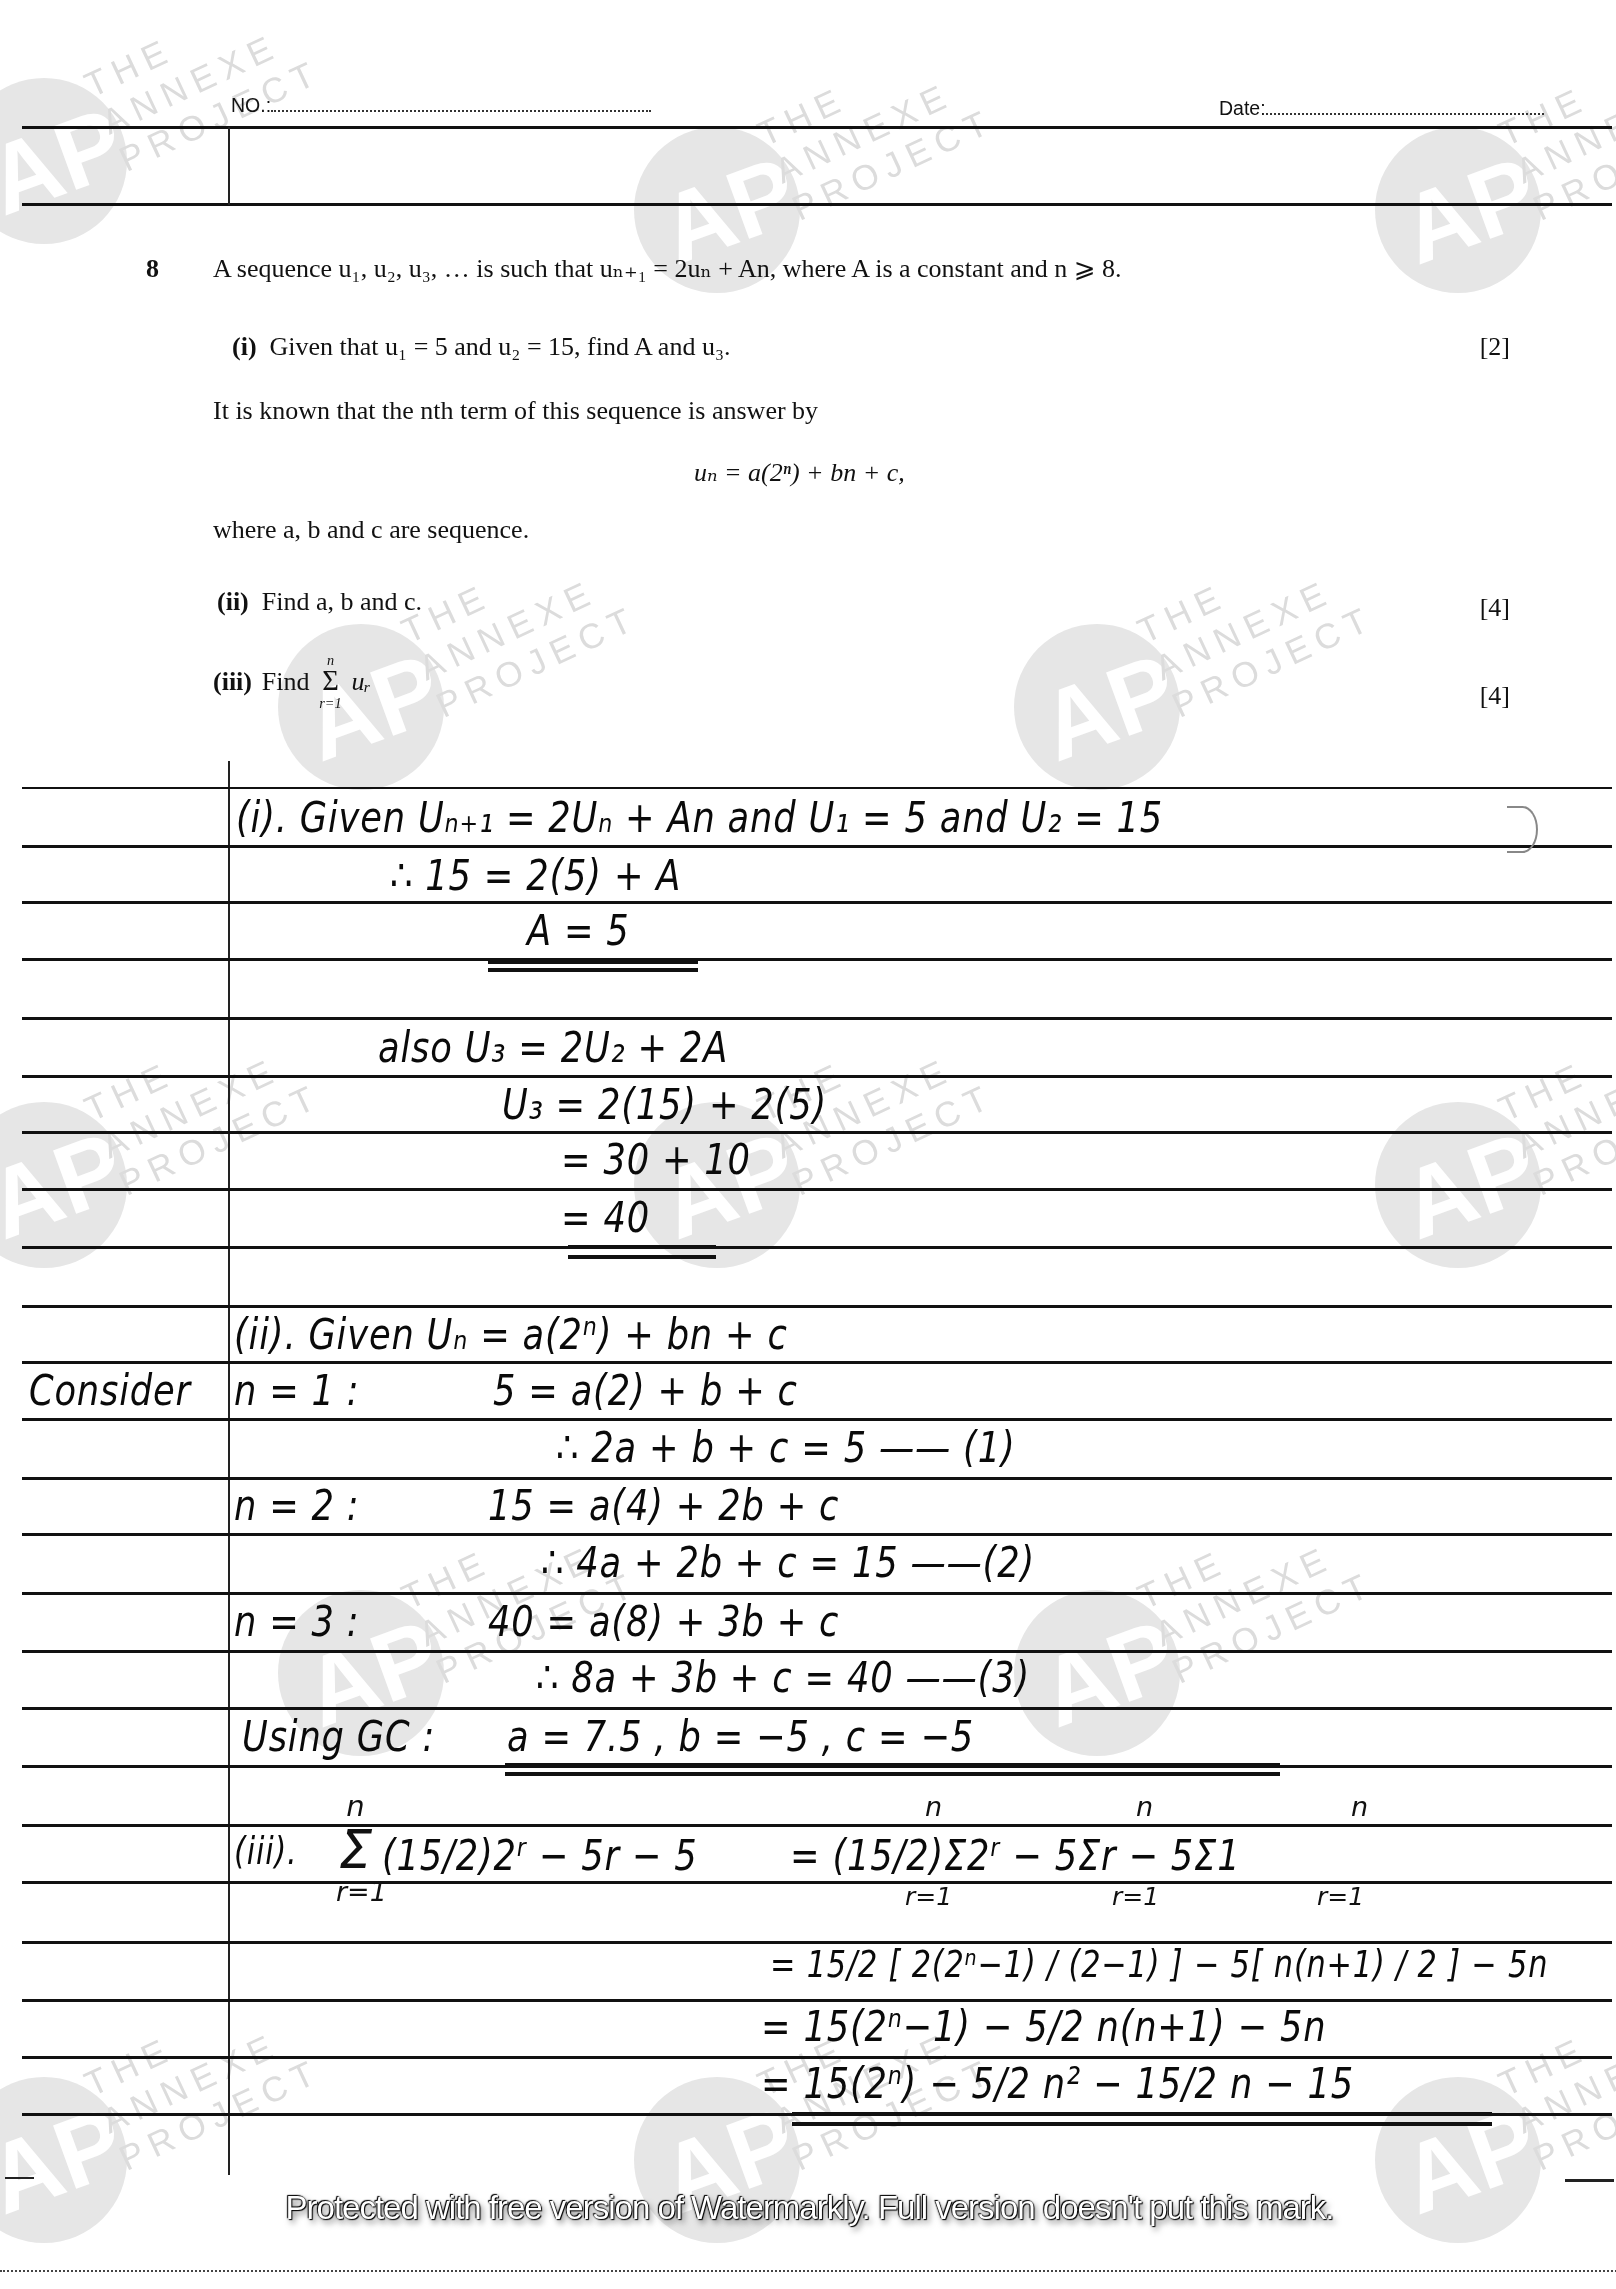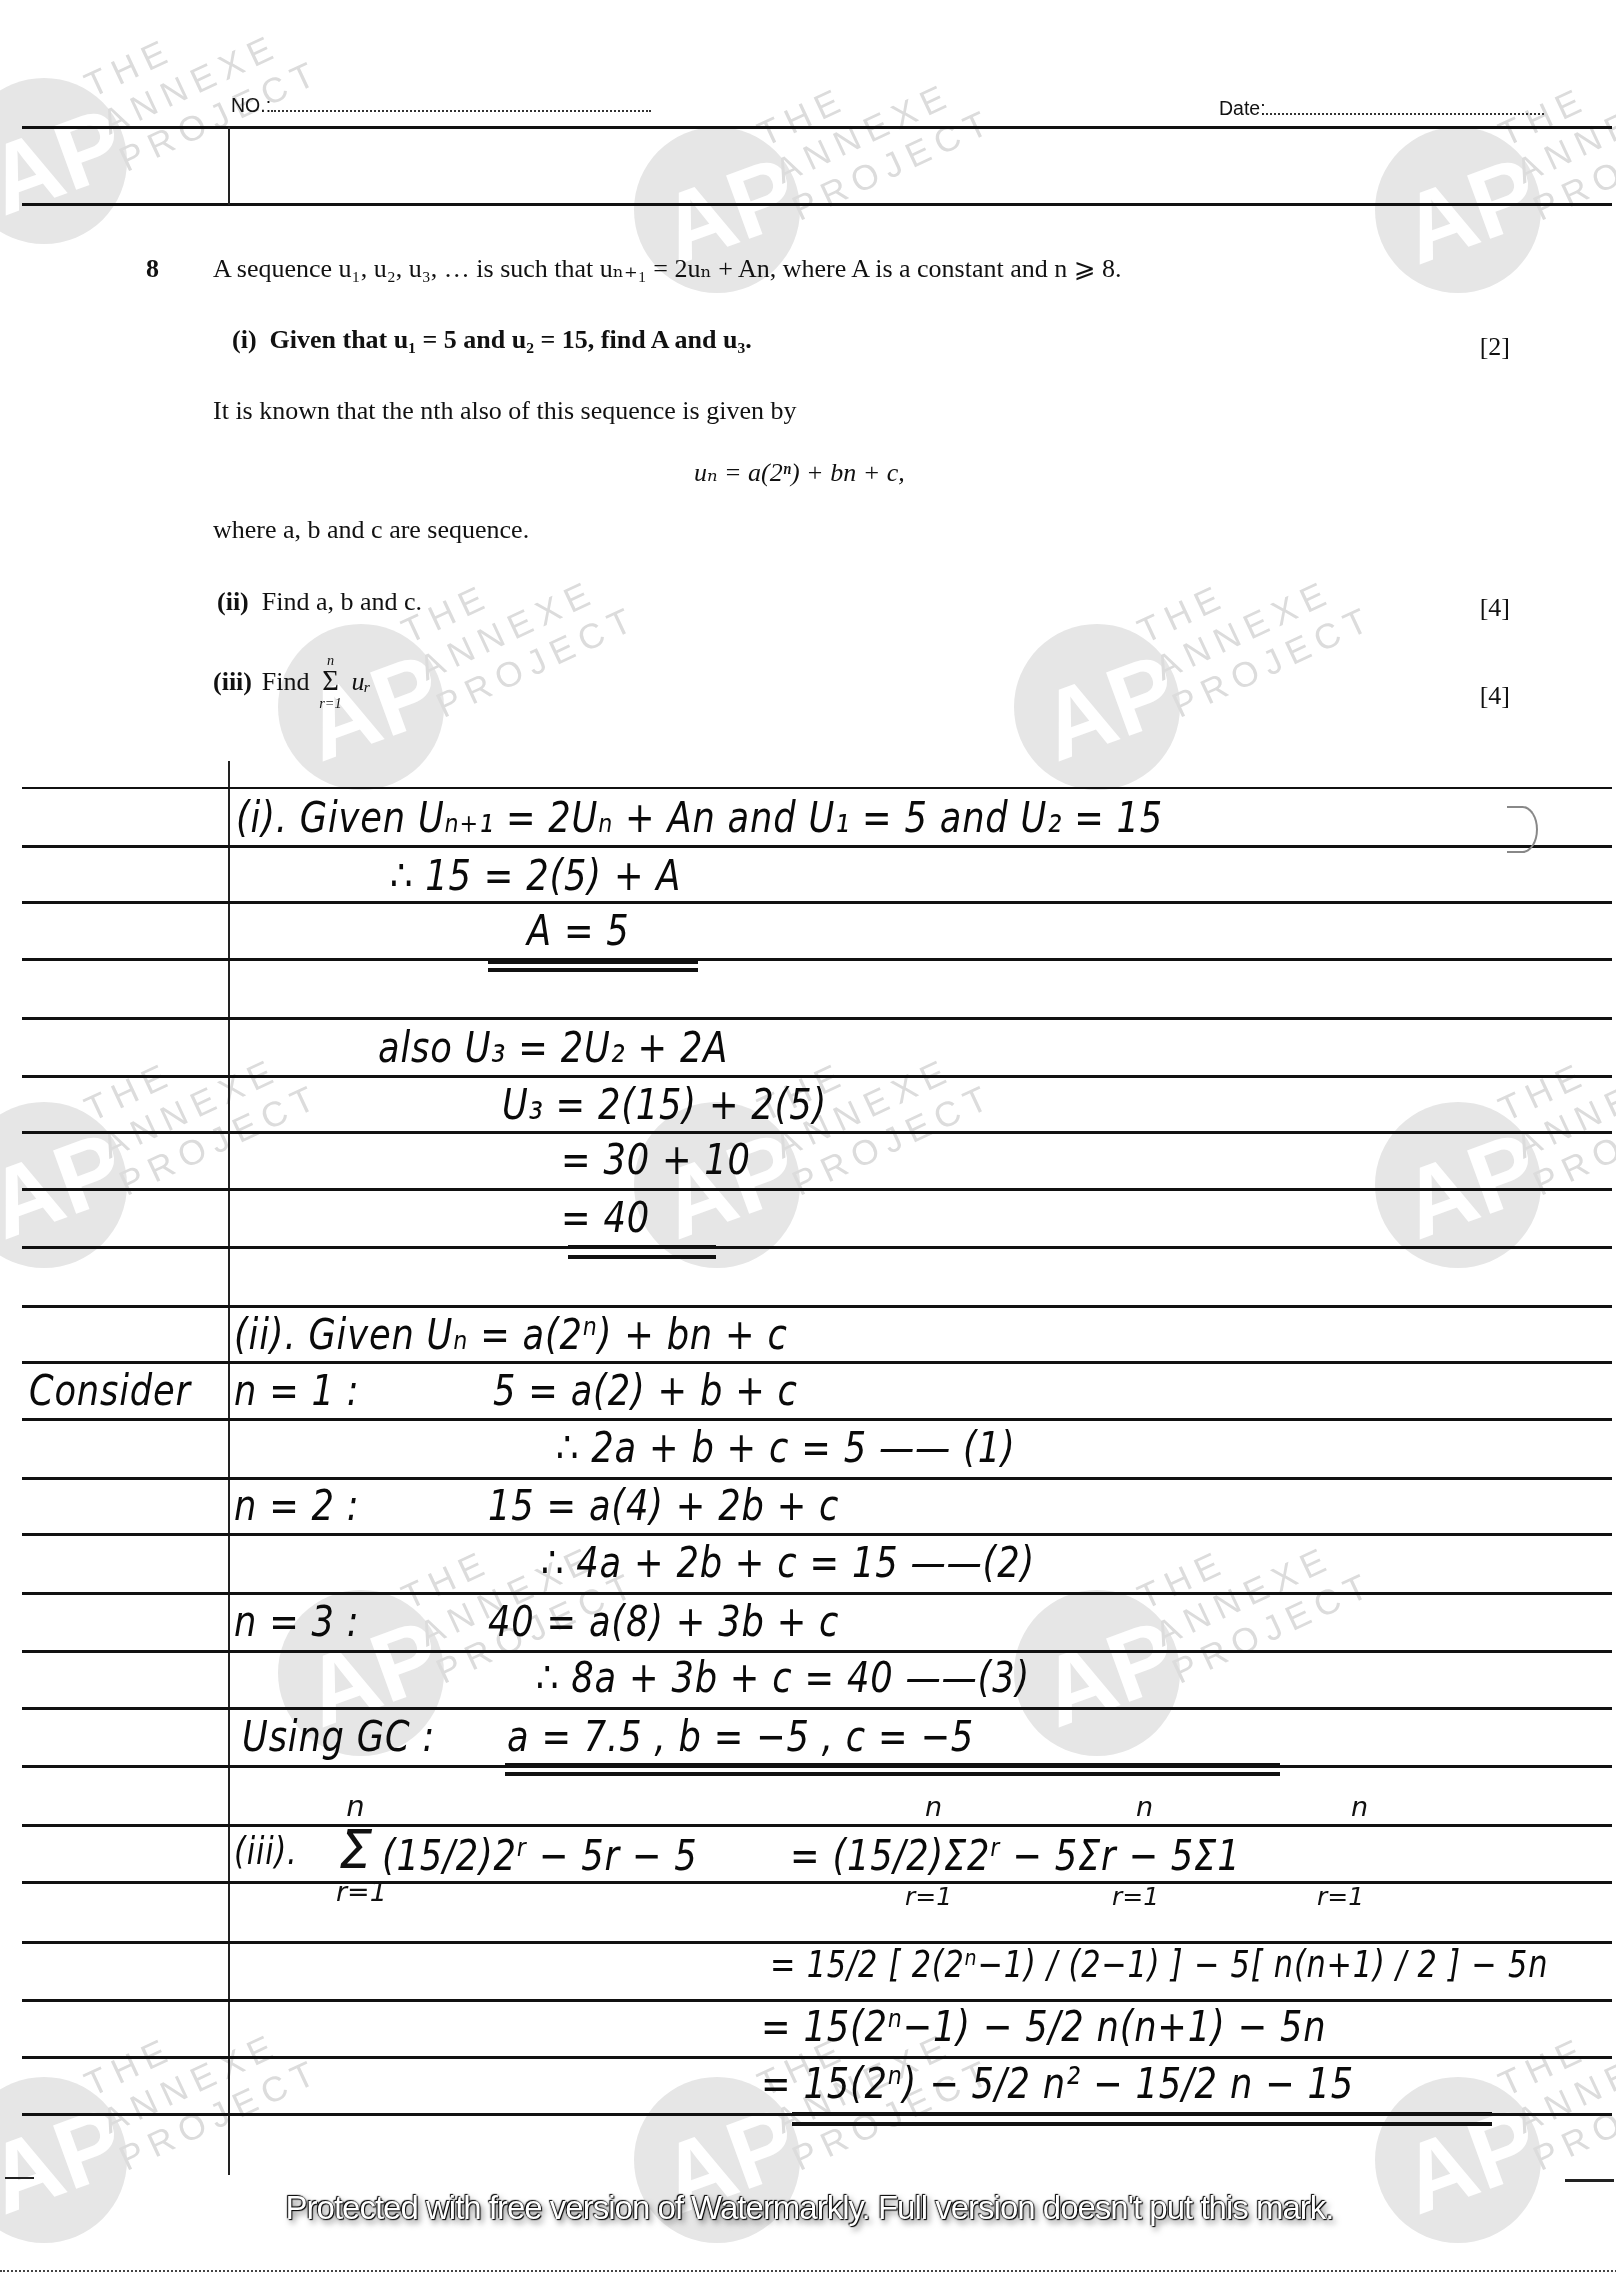--- a/index.html
+++ b/index.html
@@ -126,27 +126,27 @@
 <div class="abs hdr-label" style="left:1219px;top:97px;">
   <span>Date:</span><span class="dots" style="width:278px;"></span>
 </div>
 <div class="rule" style="top:126px;"></div>
 <div class="rule" style="top:203px;"></div>
 <div class="margin" style="top:127px;height:78px;"></div>
 
 <div class="abs q" style="left:146px;top:254px;font-weight:bold;">8</div>
 <div class="abs q" style="left:213px;top:254px;">A sequence u₁, u₂, u₃, … is such that uₙ₊₁ = 2uₙ + An, where A is a constant and n ⩾ 8.</div>
 
-<div class="abs q" style="left:232px;top:325px;font-weight:bold;">
+<div class="abs q" style="left:232px;top:332px;">
   <b>(i)</b>&nbsp;
   <span>Given that u₁ = 5 and u₂ = 15, find A and u₃.</span>
 </div>
 <div class="mark" style="top:332px;">[2]</div>
 
-<div class="abs q" style="left:213px;top:396px;">It is known that the nth also of this sequence is given by</div>
+<div class="abs q" style="left:213px;top:396px;">It is known that the nth term of this sequence is answer by</div>
 <div class="abs q" style="left:694px;top:458px;font-style:italic;">uₙ = a(2ⁿ) + bn + c,</div>
 <div class="abs q" style="left:213px;top:515px;">where a, b and c are sequence.</div>
 
 <div class="abs q" style="left:217px;top:587px;">
   <b>(ii)</b>&nbsp;
   <span>Find a, b and c.</span>
 </div>
 <div class="mark" style="top:593px;">[4]</div>
 
 <div class="abs q" style="left:213px;top:653px;display:flex;align-items:center;gap:9.8px;">

